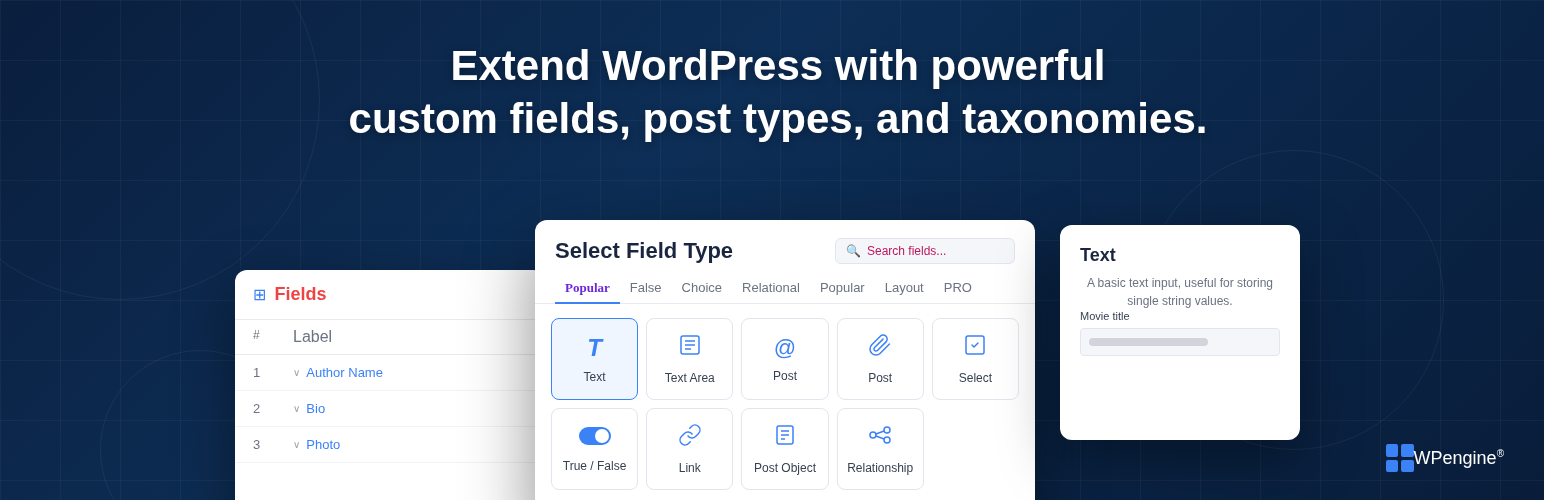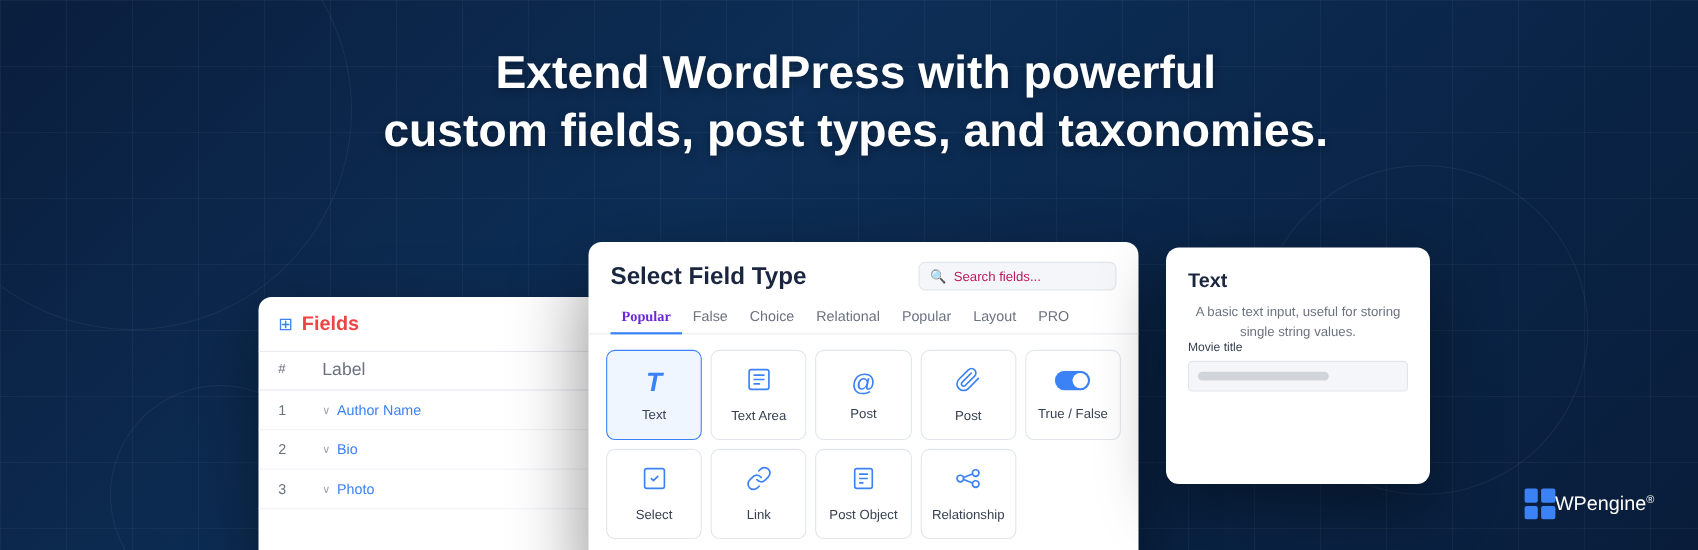--- a/index.html
+++ b/index.html
@@ -462,36 +462,36 @@
       <span class="field-type-icon">
         <svg width="24" height="24" viewBox="0 0 24 24" fill="none">
           <path d="M21.44 11.05L12.25 20.24C11.1242 21.3658 9.59723 21.9983 8.005 21.9983C6.41277 21.9983 4.88584 21.3658 3.76 20.24C2.63416 19.1142 2.00166 17.5872 2.00166 15.995C2.00166 14.4028 2.63416 12.8758 3.76 11.75L12.33 3.18C13.0827 2.42731 14.1042 2.00508 15.17 2.00508C16.2358 2.00508 17.2573 2.42731 18.01 3.18C18.7627 3.93269 19.1849 4.95418 19.1849 6.02C19.1849 7.08582 18.7627 8.10731 18.01 8.86L9.43 17.43C9.05365 17.8064 8.54285 18.0174 8.01 18.0174C7.47715 18.0174 6.96635 17.8064 6.59 17.43C6.21365 17.0537 6.00265 16.5429 6.00265 16.01C6.00265 15.4772 6.21365 14.9664 6.59 14.59L15.07 6.12" stroke="#3b82f6" stroke-width="1.5" stroke-linecap="round" stroke-linejoin="round"></path>
         </svg>
       </span>
       <span class="field-type-label">Post</span>
     </div>
 
     <div class="field-type-card">
       <span class="field-type-icon">
+        <svg width="24" height="24" viewBox="0 0 24 24" fill="none">
+          <rect x="3" y="3" width="18" height="18" rx="2" stroke="#3b82f6" stroke-width="1.5"></rect>
+          <path d="M9 12L11 14L15 10" stroke="#3b82f6" stroke-width="1.5" stroke-linecap="round" stroke-linejoin="round"></path>
+        </svg>
+      </span>
+      <span class="field-type-label">Select</span>
+    </div>
+
+    <div class="field-type-card">
+      <span class="field-type-icon">
         <svg width="32" height="18" viewBox="0 0 32 18" fill="none">
           <rect x="0" y="0" width="32" height="18" rx="9" fill="#3b82f6"></rect>
           <circle cx="23" cy="9" r="7" fill="white"></circle>
         </svg>
       </span>
       <span class="field-type-label">True / False</span>
-    </div>
-
-    <div class="field-type-card">
-      <span class="field-type-icon">
-        <svg width="24" height="24" viewBox="0 0 24 24" fill="none">
-          <rect x="3" y="3" width="18" height="18" rx="2" stroke="#3b82f6" stroke-width="1.5"></rect>
-          <path d="M9 12L11 14L15 10" stroke="#3b82f6" stroke-width="1.5" stroke-linecap="round" stroke-linejoin="round"></path>
-        </svg>
-      </span>
-      <span class="field-type-label">Select</span>
     </div>
 
     <div class="field-type-card">
       <span class="field-type-icon">
         <svg width="24" height="24" viewBox="0 0 24 24" fill="none">
           <path d="M10 13a5 5 0 007.54.54l3-3a5 5 0 00-7.07-7.07l-1.72 1.71" stroke="#3b82f6" stroke-width="1.5" stroke-linecap="round" stroke-linejoin="round"></path>
           <path d="M14 11a5 5 0 00-7.54-.54l-3 3a5 5 0 007.07 7.07l1.71-1.71" stroke="#3b82f6" stroke-width="1.5" stroke-linecap="round" stroke-linejoin="round"></path>
         </svg>
       </span>
       <span class="field-type-label">Link</span>

